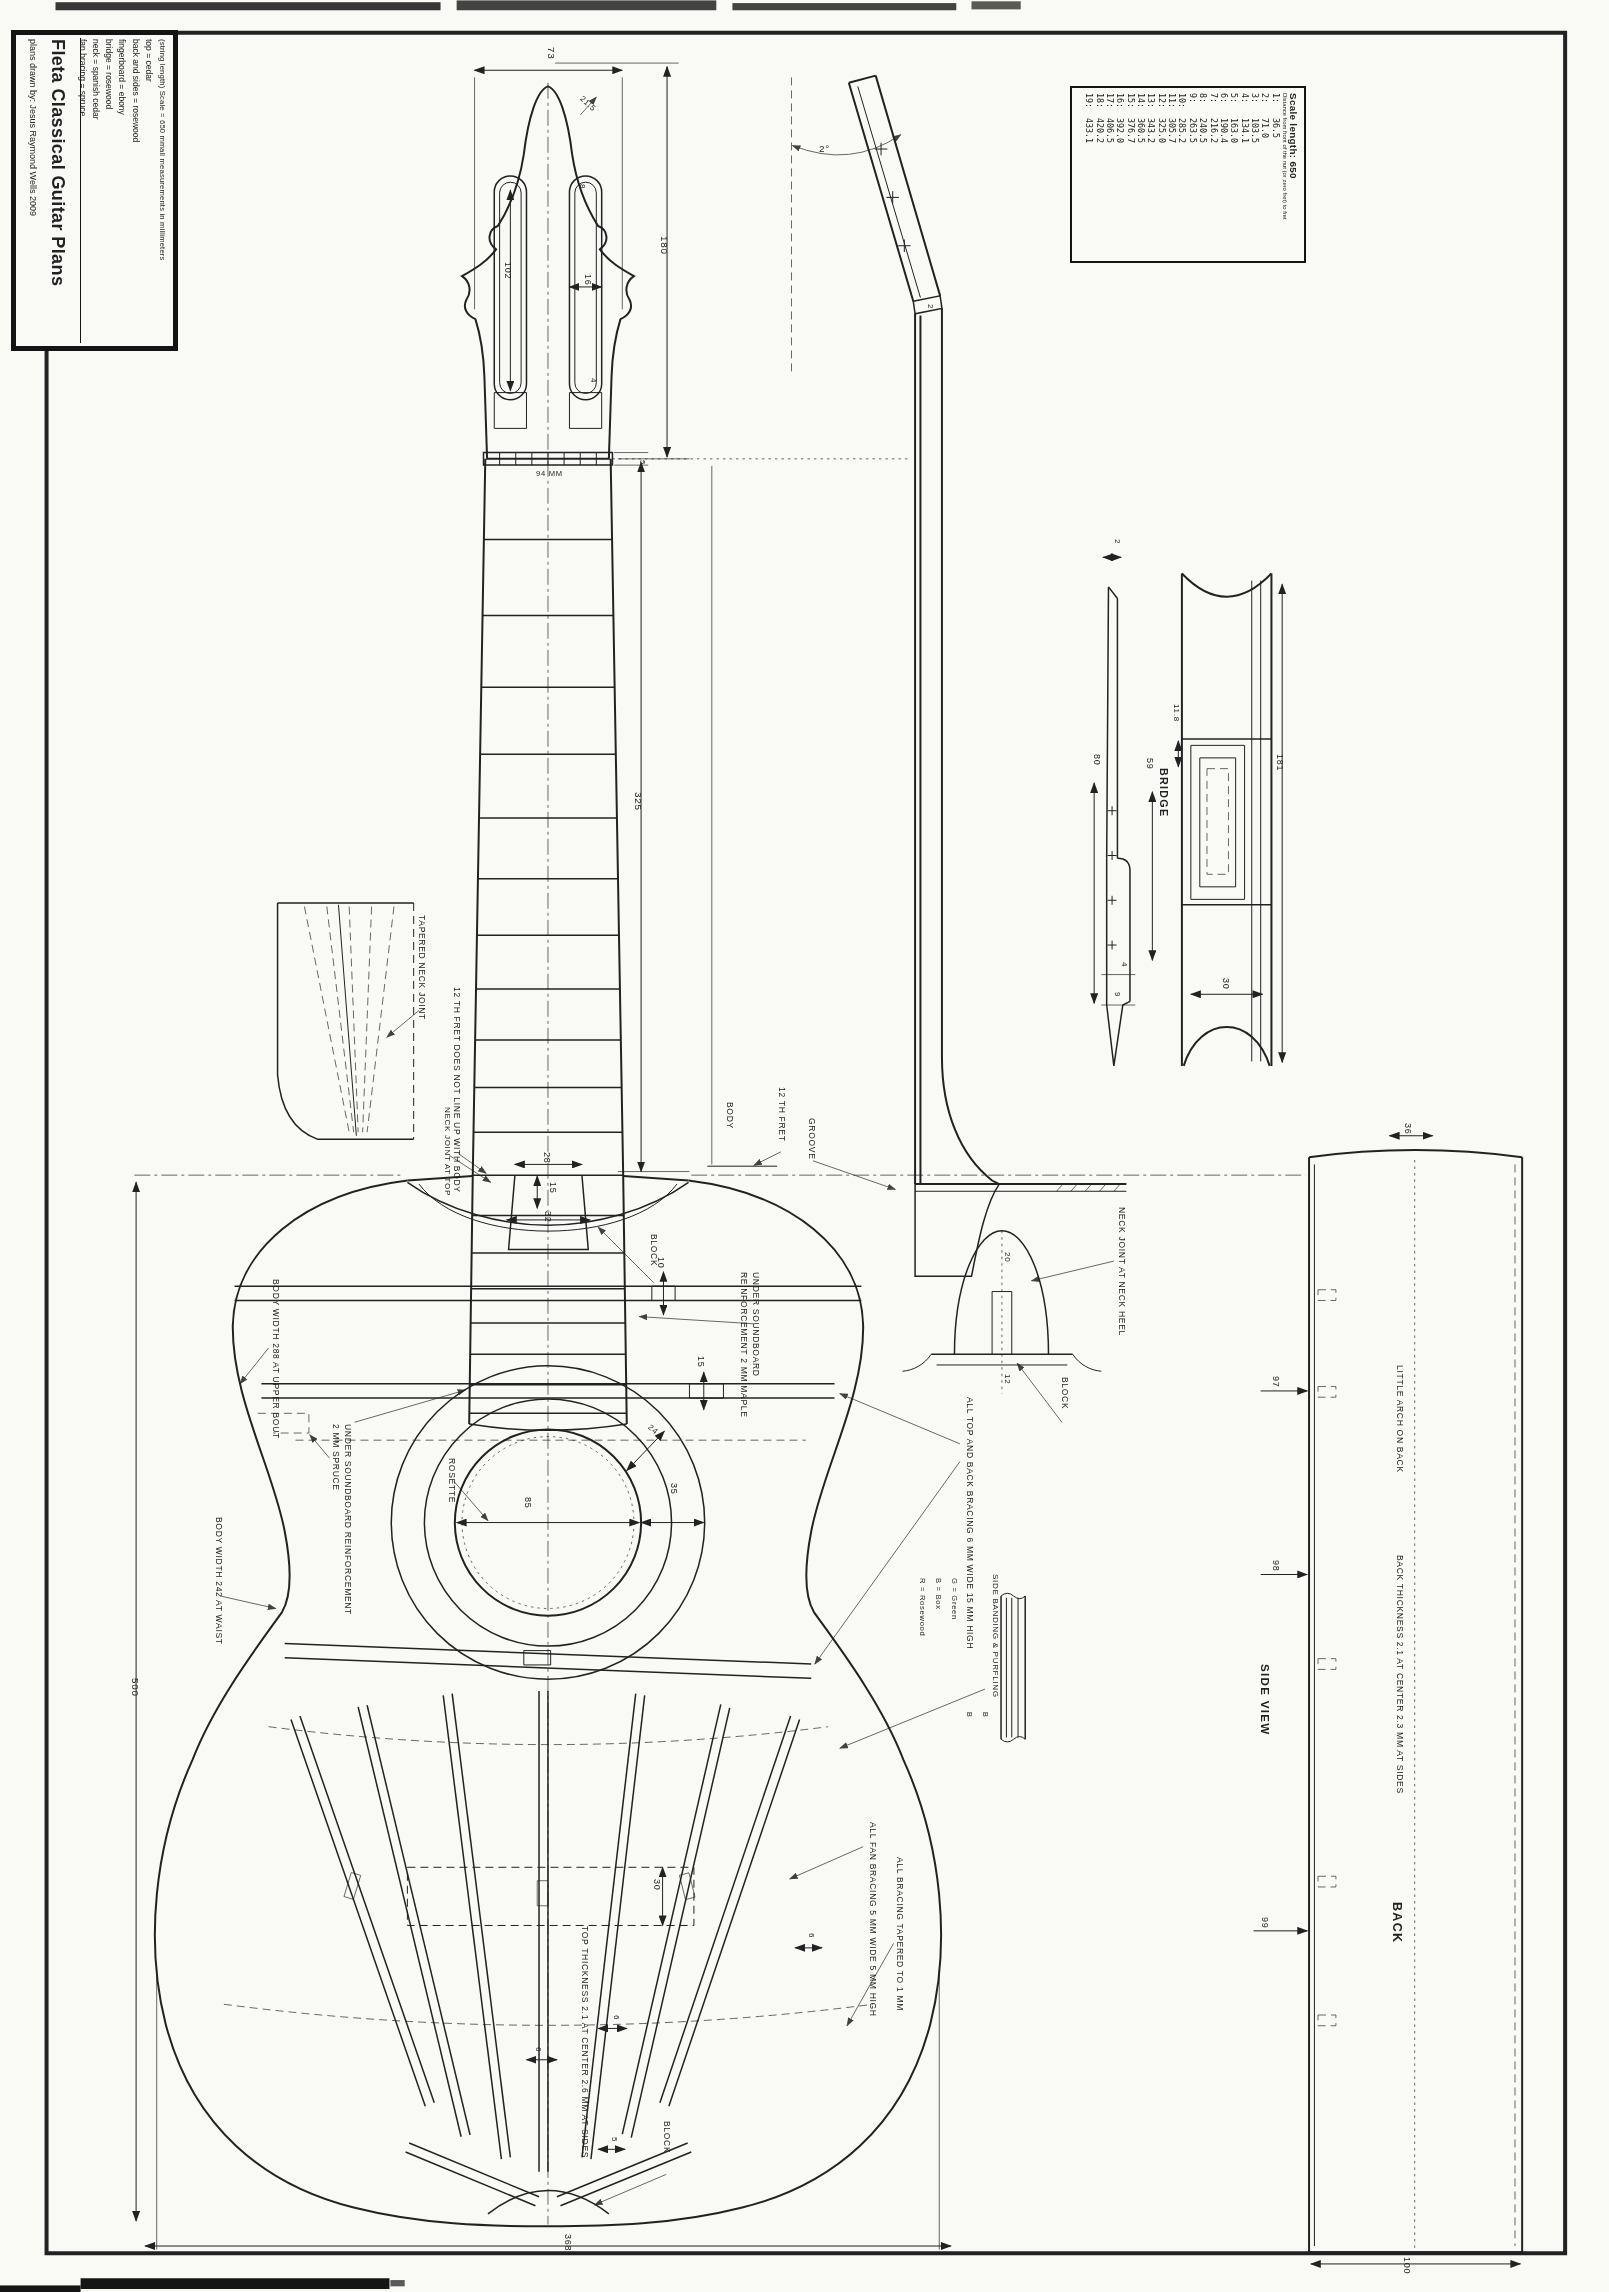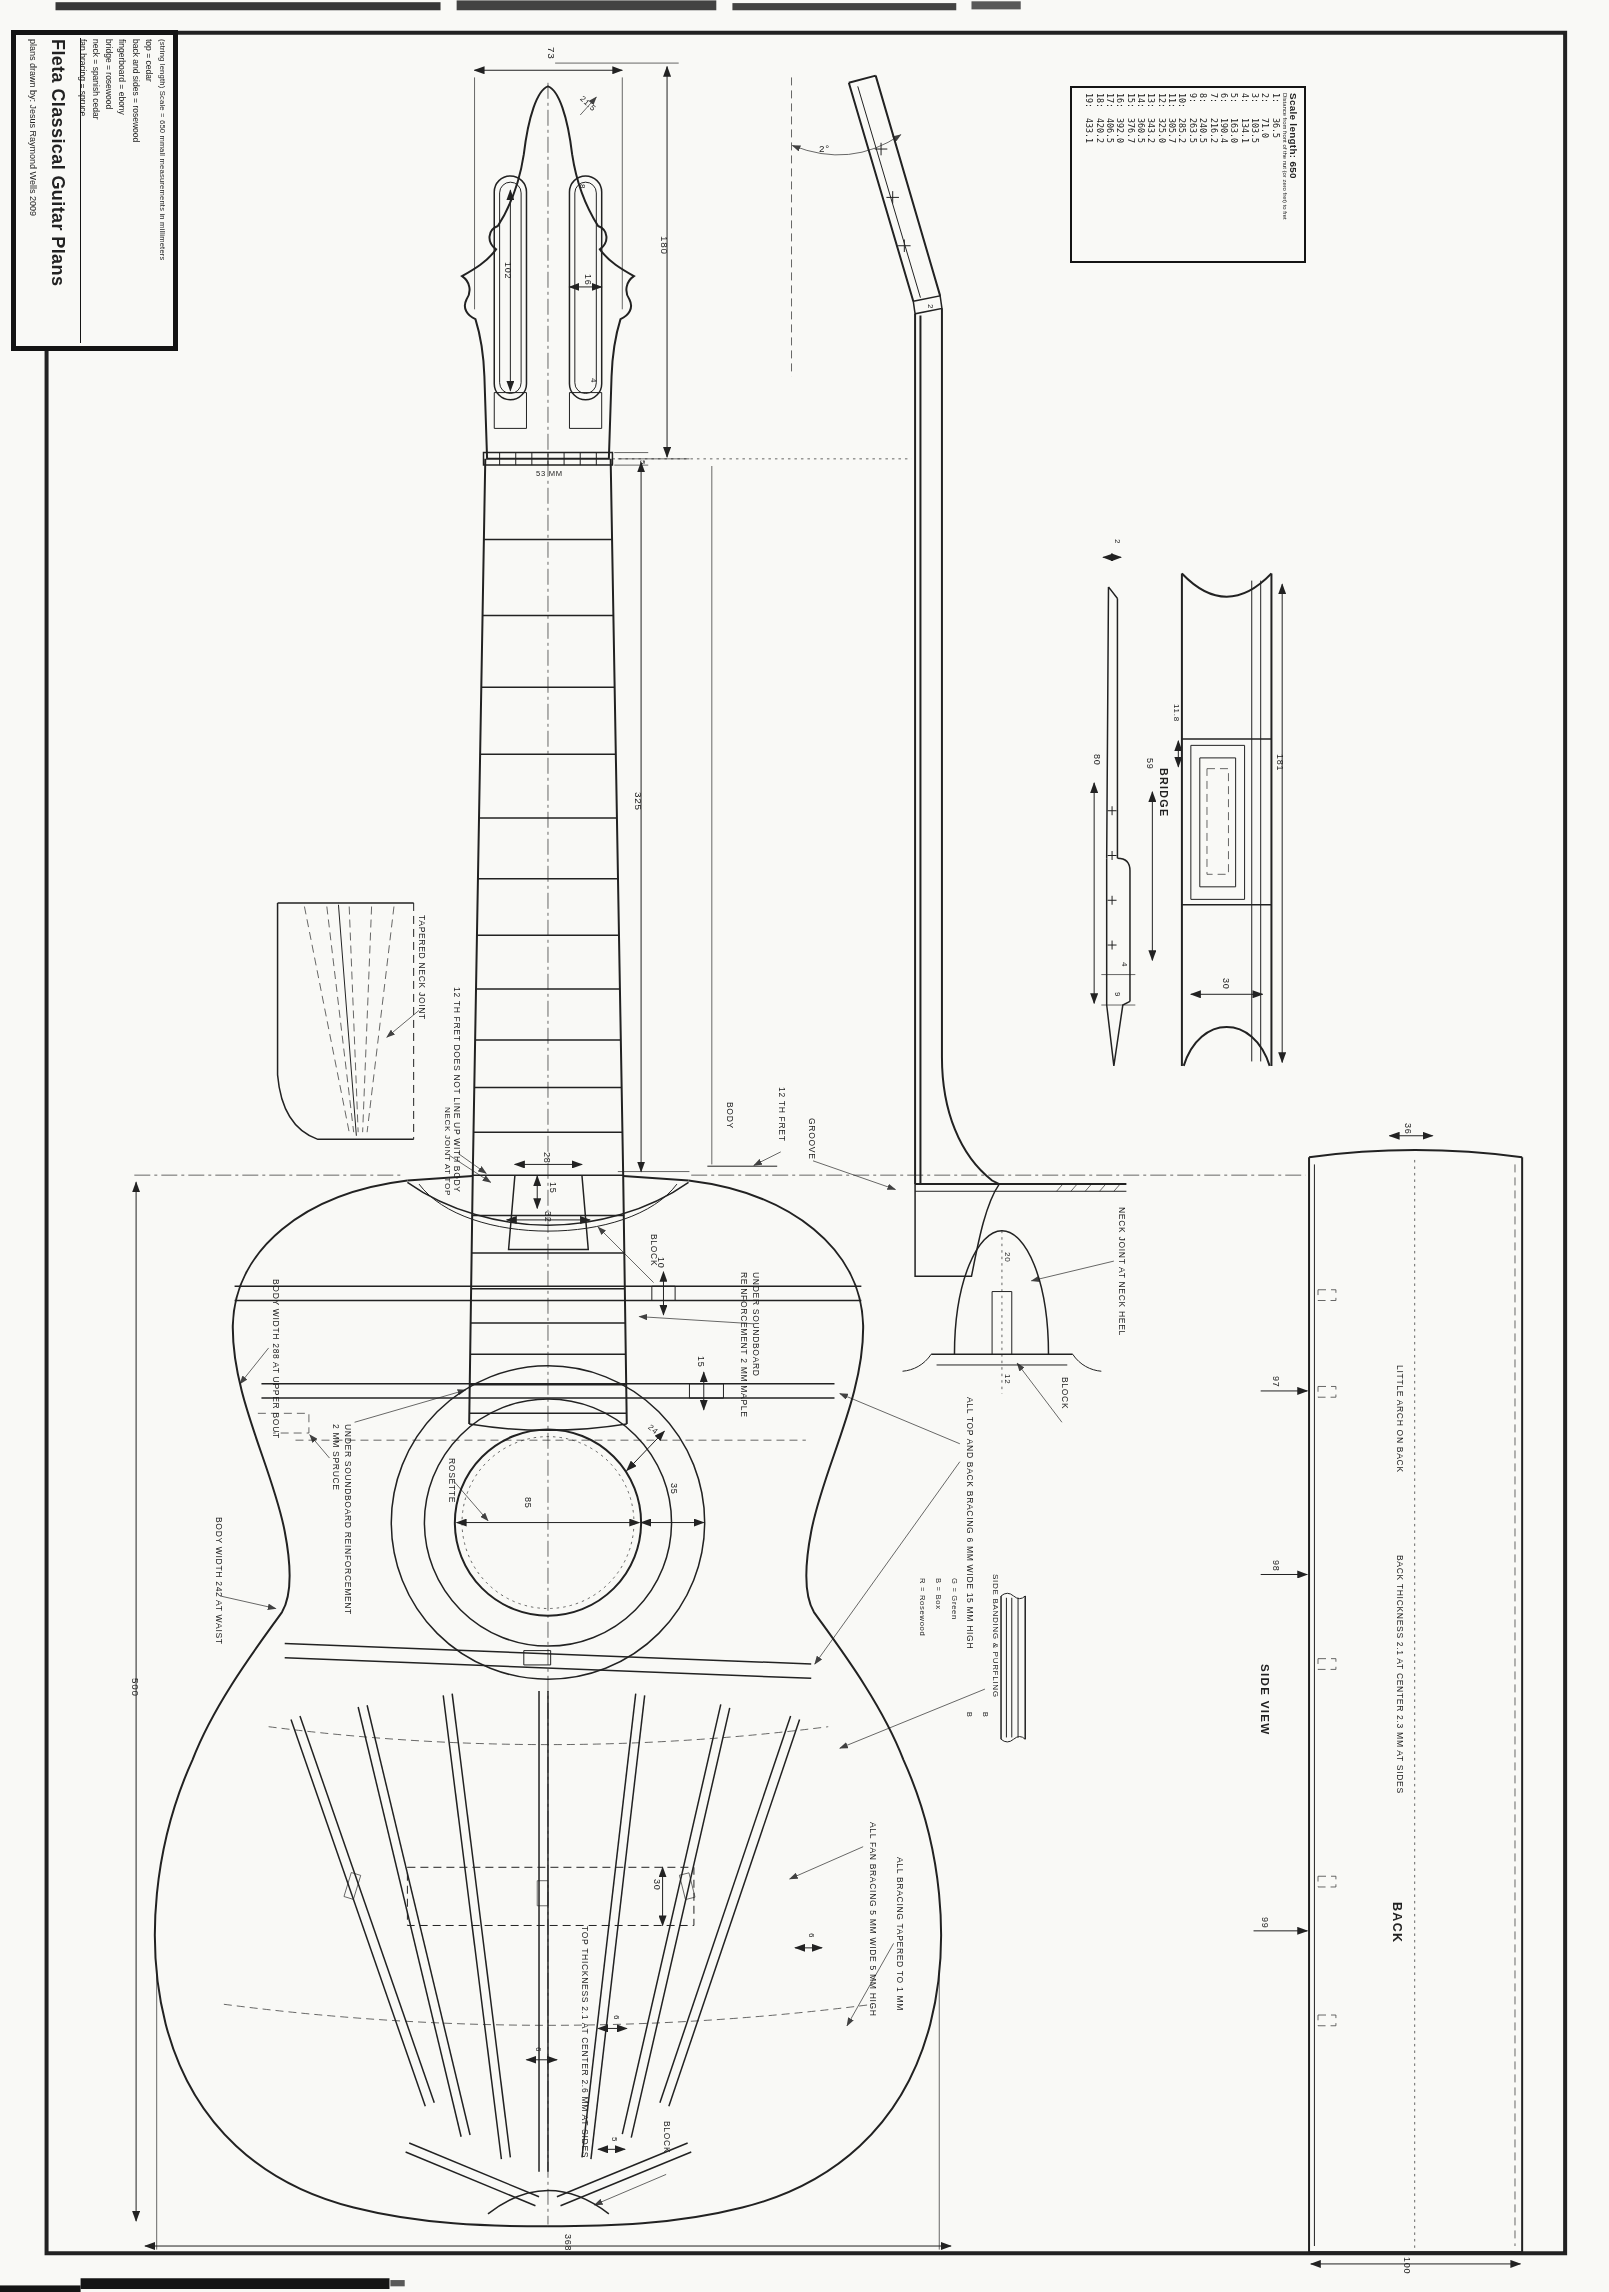--- a/index.html
+++ b/index.html
@@ -370,21 +370,21 @@
 
   <div id="annos">
       <div class="anno" style="left: 545px; top: 47px; font-size: 9.9px;">73</div>
       <div class="anno" style="left: 577px; top: 102px; font-size: 8px; transform: rotate(-47deg); transform-origin: left top;">21.5</div>
       <div class="anno" style="left: 502px; top: 262px; font-size: 9px;">102</div>
       <div class="anno" style="left: 582px; top: 274px; font-size: 9px;">16</div>
       <div class="anno" style="left: 576px; top: 184px; font-size: 8px;">8</div>
       <div class="anno" style="left: 587px; top: 378px; font-size: 8px;">4</div>
       <div class="anno" style="left: 658px; top: 236px; font-size: 9.9px;">180</div>
       <div class="anno" style="left: 636px; top: 460px; font-size: 8px;">5</div>
-      <div class="anno h" style="left: 536px; top: 469px; font-size: 7.6px;">53 MM</div>
+      <div class="anno h" style="left: 536px; top: 469px; font-size: 7.6px;">94 MM</div>
       <div class="anno h" style="left: 819px; top: 142px; font-size: 9.9px;">2°</div>
       <div class="anno" style="left: 924px; top: 304px; font-size: 8px;">2</div>
       <div class="anno" style="left: 632px; top: 792px; font-size: 9.9px;">325</div>
       <div class="anno" style="left: 776px; top: 1087px; font-size: 8.5px;">12 TH FRET</div>
       <div class="anno" style="left: 724px; top: 1102px; font-size: 8.5px;">BODY</div>
       <div class="anno" style="left: 806px; top: 1118px; font-size: 8.5px;">GROOVE</div>
       <div class="anno" style="left: 416px; top: 915px; font-size: 8.5px;">TAPERED  NECK  JOINT</div>
       <div class="anno" style="left: 451px; top: 987px; font-size: 8.5px;">12 TH  FRET  DOES NOT LINE UP WITH BODY</div>
       <div class="anno" style="left: 441px; top: 1107px; font-size: 8px;">NECK JOINT AT TOP</div>
       <div class="anno" style="left: 541px; top: 1152px; font-size: 9px;">28</div>

